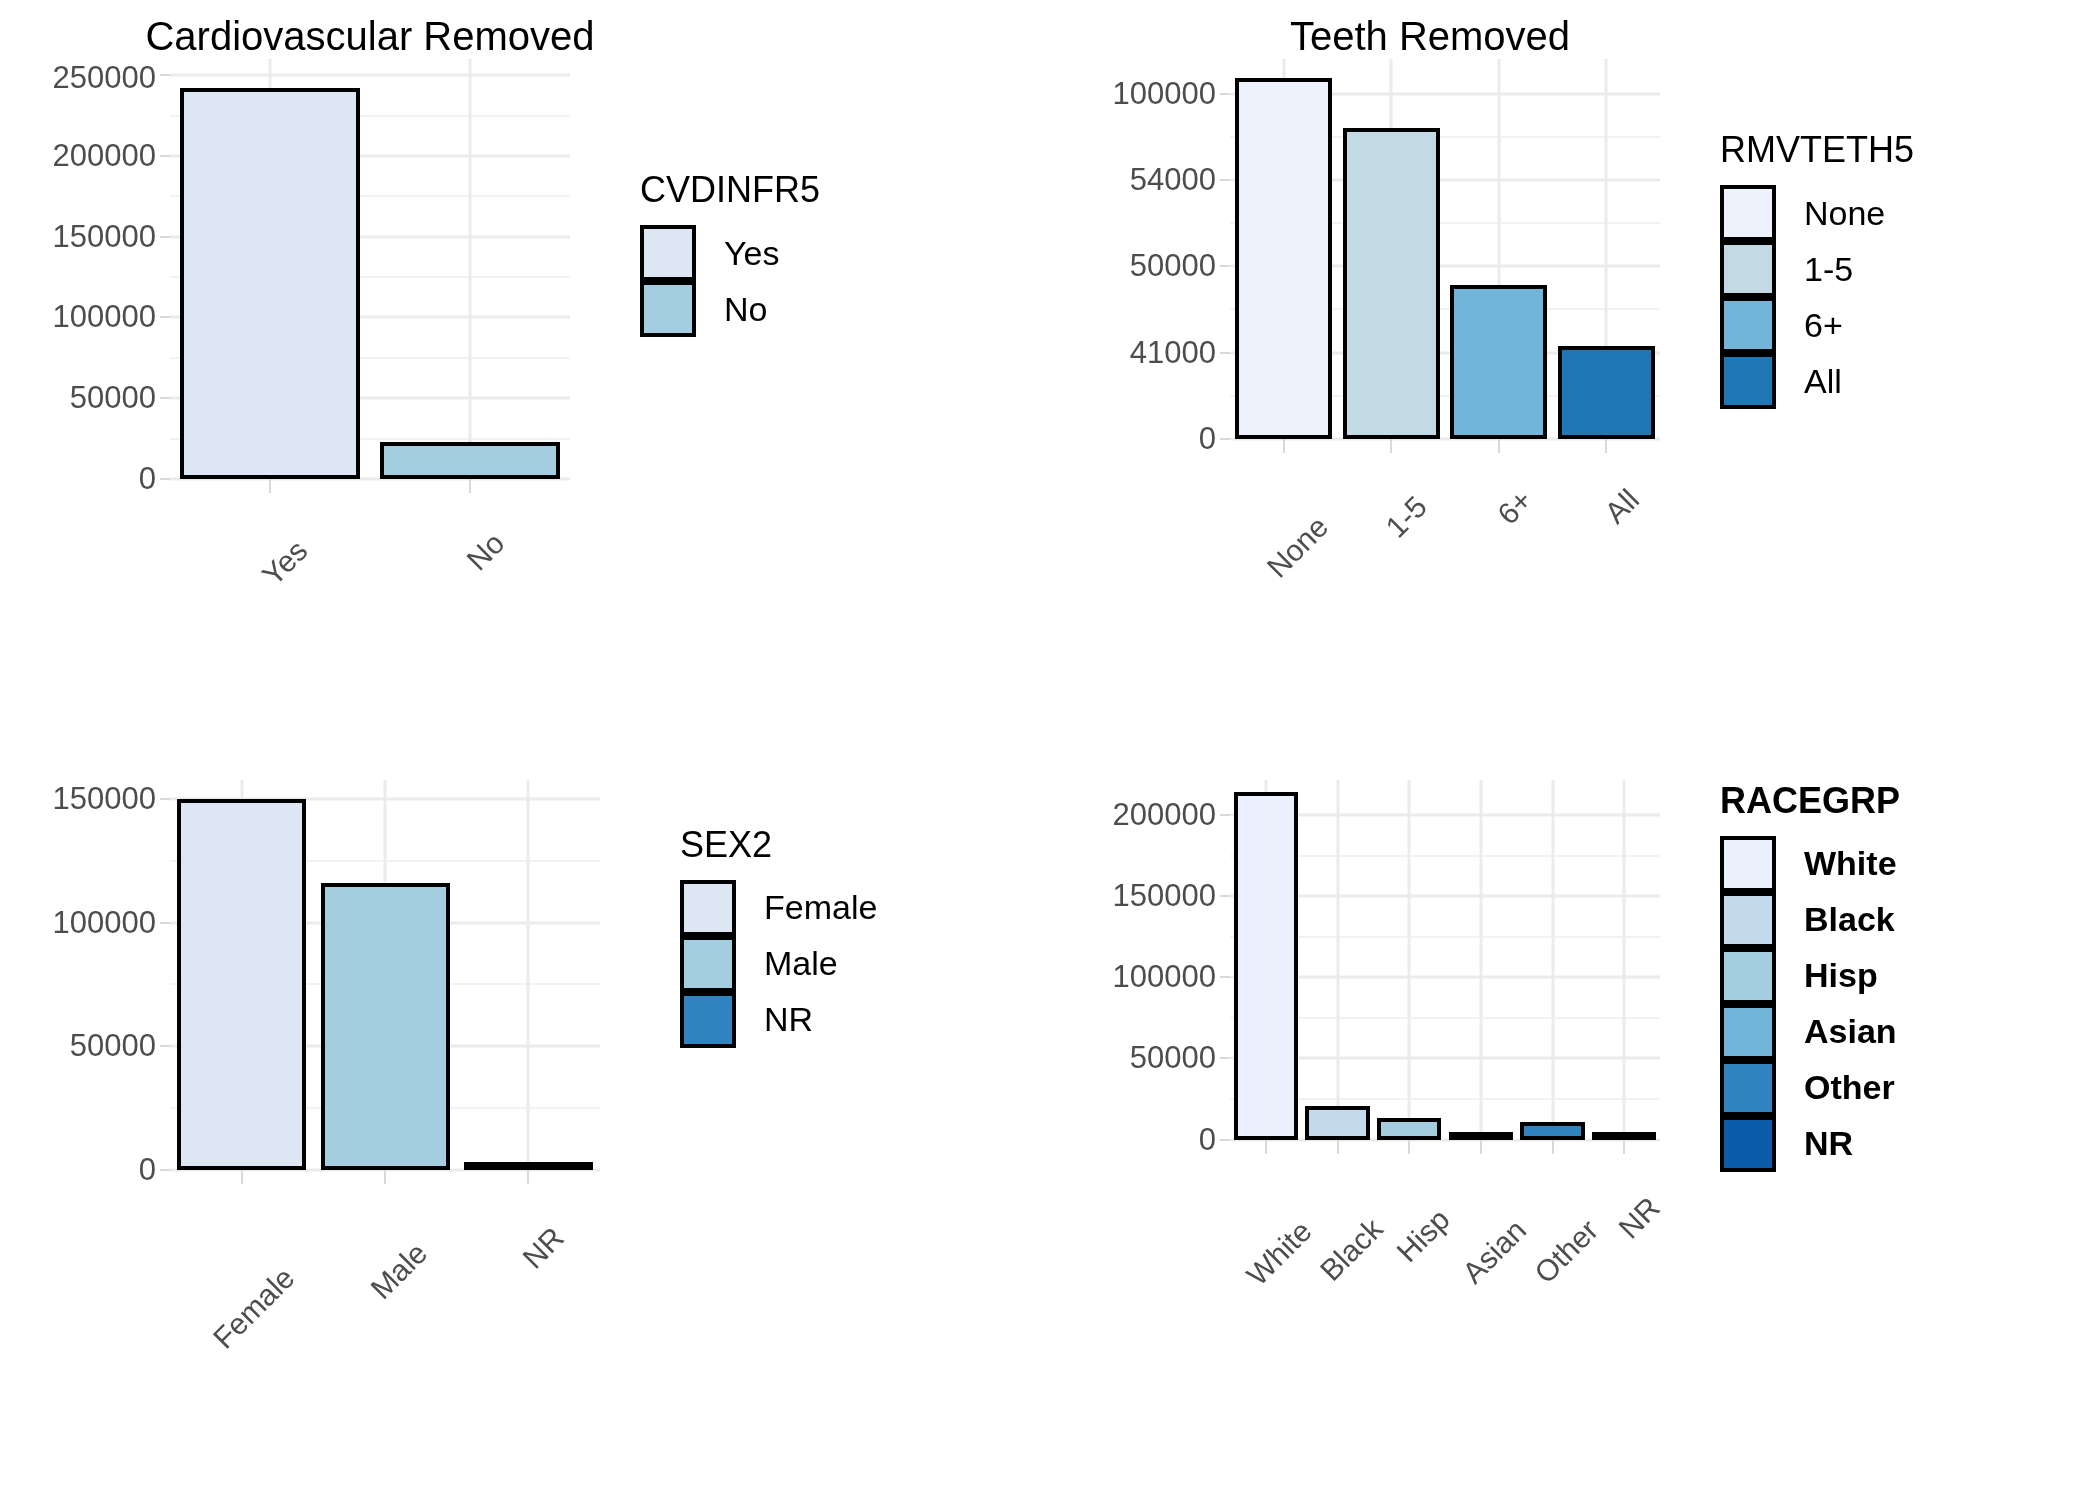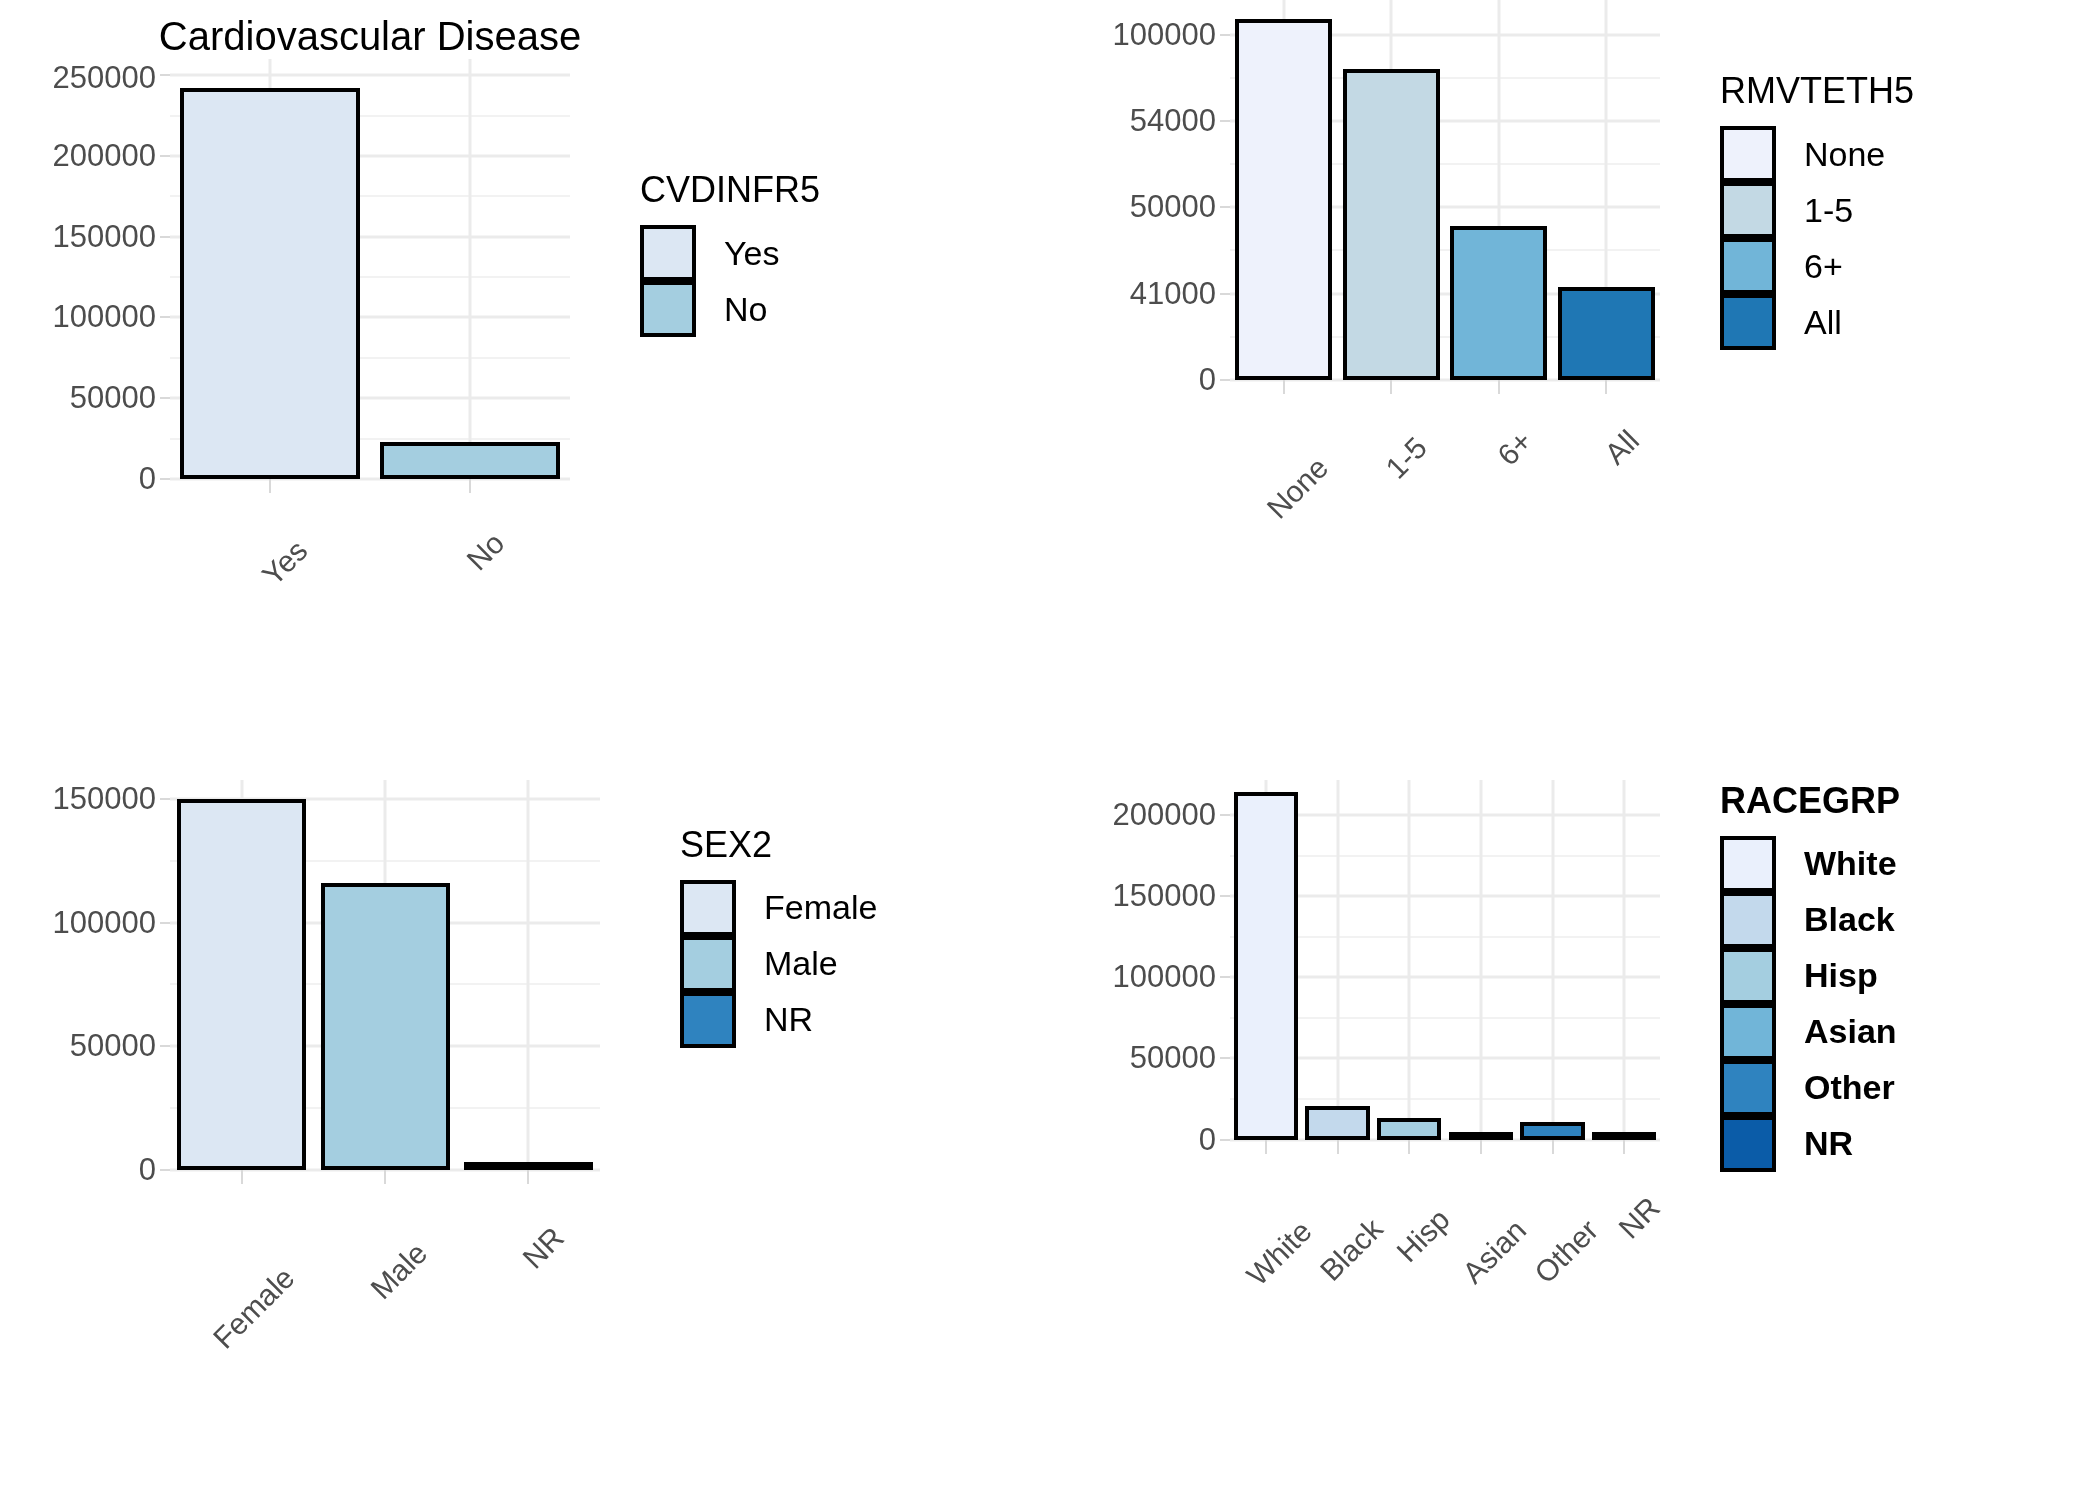--- a/index.html
+++ b/index.html
@@ -160,21 +160,21 @@
     margin-left: 28px;
     white-space: nowrap;
   }
 </style>
 </head>
 <body>
 
 <div class="grid-2x2">
 
   <div class="panel" style="padding-left:20px;">
-    <div class="panel-title" style="width:700px;">Cardiovascular Disease</div>
+    <div class="panel-title" style="width:700px;">Cardiovascular Removed</div>
     <div class="panel-body">
       <div class="plot-wrap">
         <div class="y-axis" id="p0-yaxis" style="height:420px;">
             <div class="y-tick-label" style="top: 420px;">0</div>
             <div class="y-tick-mark" style="top: 420px;"></div>
             <div class="y-tick-label" style="top: 339.231px;">50000</div>
             <div class="y-tick-mark" style="top: 339.231px;"></div>
             <div class="y-tick-label" style="top: 258.462px;">100000</div>
             <div class="y-tick-mark" style="top: 258.462px;"></div>
             <div class="y-tick-label" style="top: 177.692px;">150000</div>
@@ -220,20 +220,21 @@
             <div class="legend-item">
               <div class="legend-swatch" style="background: rgb(164, 206, 224);"></div>
               <div class="legend-label">No</div>
             </div>
           </div>
       </div>
     </div>
   </div>
 
   <div class="panel" style="padding-left:30px;">
+    <div class="panel-title" style="width:700px;">Teeth Removed</div>
     <div class="panel-body">
       <div class="plot-wrap">
         <div class="y-axis" id="p1-yaxis" style="height:380px;">
             <div class="y-tick-label" style="top: 380px;">0</div>
             <div class="y-tick-mark" style="top: 380px;"></div>
             <div class="y-tick-label" style="top: 293.636px;">41000</div>
             <div class="y-tick-mark" style="top: 293.636px;"></div>
             <div class="y-tick-label" style="top: 207.273px;">50000</div>
             <div class="y-tick-mark" style="top: 207.273px;"></div>
             <div class="y-tick-label" style="top: 120.909px;">54000</div>

